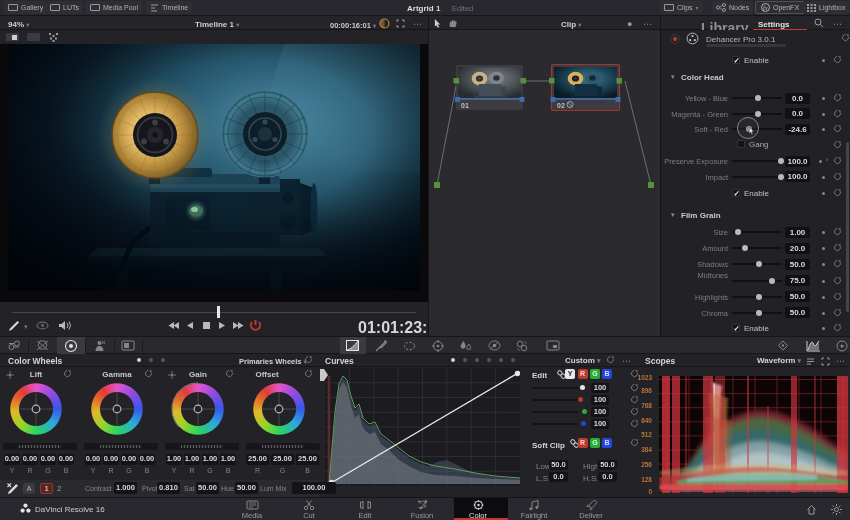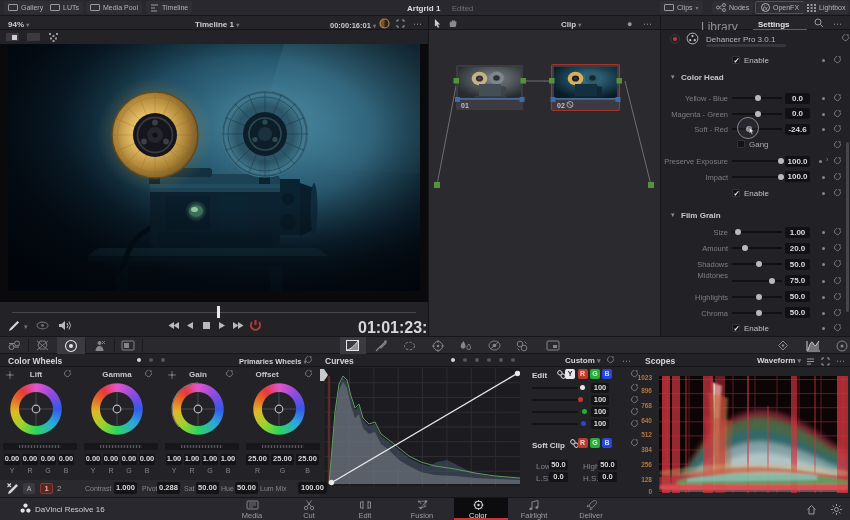--- a/index.html
+++ b/index.html
@@ -131,21 +131,21 @@
     <div class="abs" style="left:413px;top:3px;color:#9a9a9e;letter-spacing:1px">⋯</div>
     <div class="abs" style="left:434px;top:3px"><svg width="8" height="9" viewBox="0 0 9 10">
           <path d="M1 0l6 6H4l2 3-1.6.8L2.6 7 1 8.5z" fill="#cfcfd2"></path>
         </svg></div>
     <div class="abs" style="left:448px;top:3px"><svg width="9" height="9" viewBox="0 0 9 9">
           <path d="M2 8C1.5 5.5 1.5 3 2.5 2.6c.7-.3 1 .3 1.1 1l.3-2c.1-.8 1.2-.8 1.3 0l.2 1.4.3-1.2c.2-.7 1.1-.6 1.2.1l.2 1.3.3-.8c.2-.6 1-.5 1 .2C8.5 4.6 8.3 6.8 7.5 8z" fill="#8a8a8e"></path>
         </svg></div>
     <div class="abs" style="left:561px;top:4px;font-size:8px;font-weight:bold;color:#cfcfd2">Clip <span style="color:#77777c;font-size:6px">▾</span></div>
     <div class="abs" style="left:627px;top:3px;color:#9a9a9e">●</div>
     <div class="abs" style="left:643px;top:3px;color:#9a9a9e;letter-spacing:1px">⋯</div>
-    <div class="abs" style="left:701px;top:4px;font-size:12px;font-weight:normal;color:#909094">Library</div>
+    <div class="abs" style="left:701px;top:4px;font-size:14px;font-weight:bold;color:#909094">Library</div>
     <div class="abs" style="left:758px;top:4px;font-size:8px;font-weight:bold;color:#e2e2e4">Settings</div>
     <div class="abs" style="left:753px;top:12.5px;width:54px;height:2px;background:#c4372d"></div>
     <div class="abs" style="left:814px;top:2px"><svg width="10" height="10" viewBox="0 0 10 10">
           <circle cx="4" cy="4" r="3" fill="none" stroke="#9a9a9e"></circle>
           <path d="M6.3 6.3L9 9" stroke="#9a9a9e"></path>
         </svg></div>
     <div class="abs" style="left:833px;top:3px;color:#9a9a9e;letter-spacing:1px">⋯</div>
   </div>
   <div id="viewer">
     <div id="minibar">
@@ -822,27 +822,27 @@
     <div class="abs" style="left:6px;top:2px"><svg width="13" height="13" viewBox="0 0 13 13">
           <path d="M2 12l2.6-.8L12 3.8 10.2 2 2.8 9.4z" fill="#d8d8da"></path>
           <path d="M1.5 5l3.5-3.5M1.5 1.5L5 5" stroke="#d8d8da" stroke-width="1.1"></path>
         </svg></div>
     <div class="abs" style="left:23px;top:3px;width:12px;height:11px;background:#3a3a40;border-radius:2px;color:#b9b9bd;font-size:7px;text-align:center;line-height:11px">A</div>
     <div class="abs" style="left:40px;top:3px;width:13px;height:11px;background:#5a2420;border:1px solid #8a3a32;border-radius:2px;color:#e0b0aa;font-size:7.5px;font-weight:bold;text-align:center;line-height:10px">1</div>
     <div class="abs" style="left:57px;top:4px;color:#9a9a9e;font-size:8px">2</div>
     <div class="abs" style="left:85px;top:5px;font-size:7px;color:#85858a">Contrast</div>
     <div class="fval" style="left:114px">1.000</div>
     <div class="abs" style="left:142px;top:5px;font-size:7px;color:#85858a">Pivot</div>
-    <div class="fval" style="left:157px">0.288</div>
+    <div class="fval" style="left:157px">0.810</div>
     <div class="abs" style="left:184px;top:5px;font-size:7px;color:#85858a">Sat</div>
     <div class="fval" style="left:196px">50.00</div>
     <div class="abs" style="left:221px;top:5px;font-size:7px;color:#85858a">Hue</div>
     <div class="fval" style="left:235px">50.00</div>
     <div class="abs" style="left:260px;top:5px;font-size:7px;color:#85858a">Lum Mix</div>
-    <div class="fval" style="left:298px;width:29px">100.00</div>
+    <div class="fval" style="left:292px;width:44px">100.00</div>
   </div>
   <div id="appbar">
     <div class="abs" style="left:20px;top:5px"><svg width="11" height="11" viewBox="0 0 11 11">
           <circle cx="5.5" cy="2.6" r="2.1" fill="#e4e4e6"></circle>
           <circle cx="2.6" cy="7.6" r="2.1" fill="#e4e4e6"></circle>
           <circle cx="8.4" cy="7.6" r="2.1" fill="#e4e4e6"></circle>
         </svg></div>
     <div class="abs" style="left:35px;top:7px;font-size:8px;color:#cfcfd2">DaVinci Resolve 16</div>
     <div class="page" style="left:232px">
         <svg width="13" height="10" viewBox="0 0 13 10">

